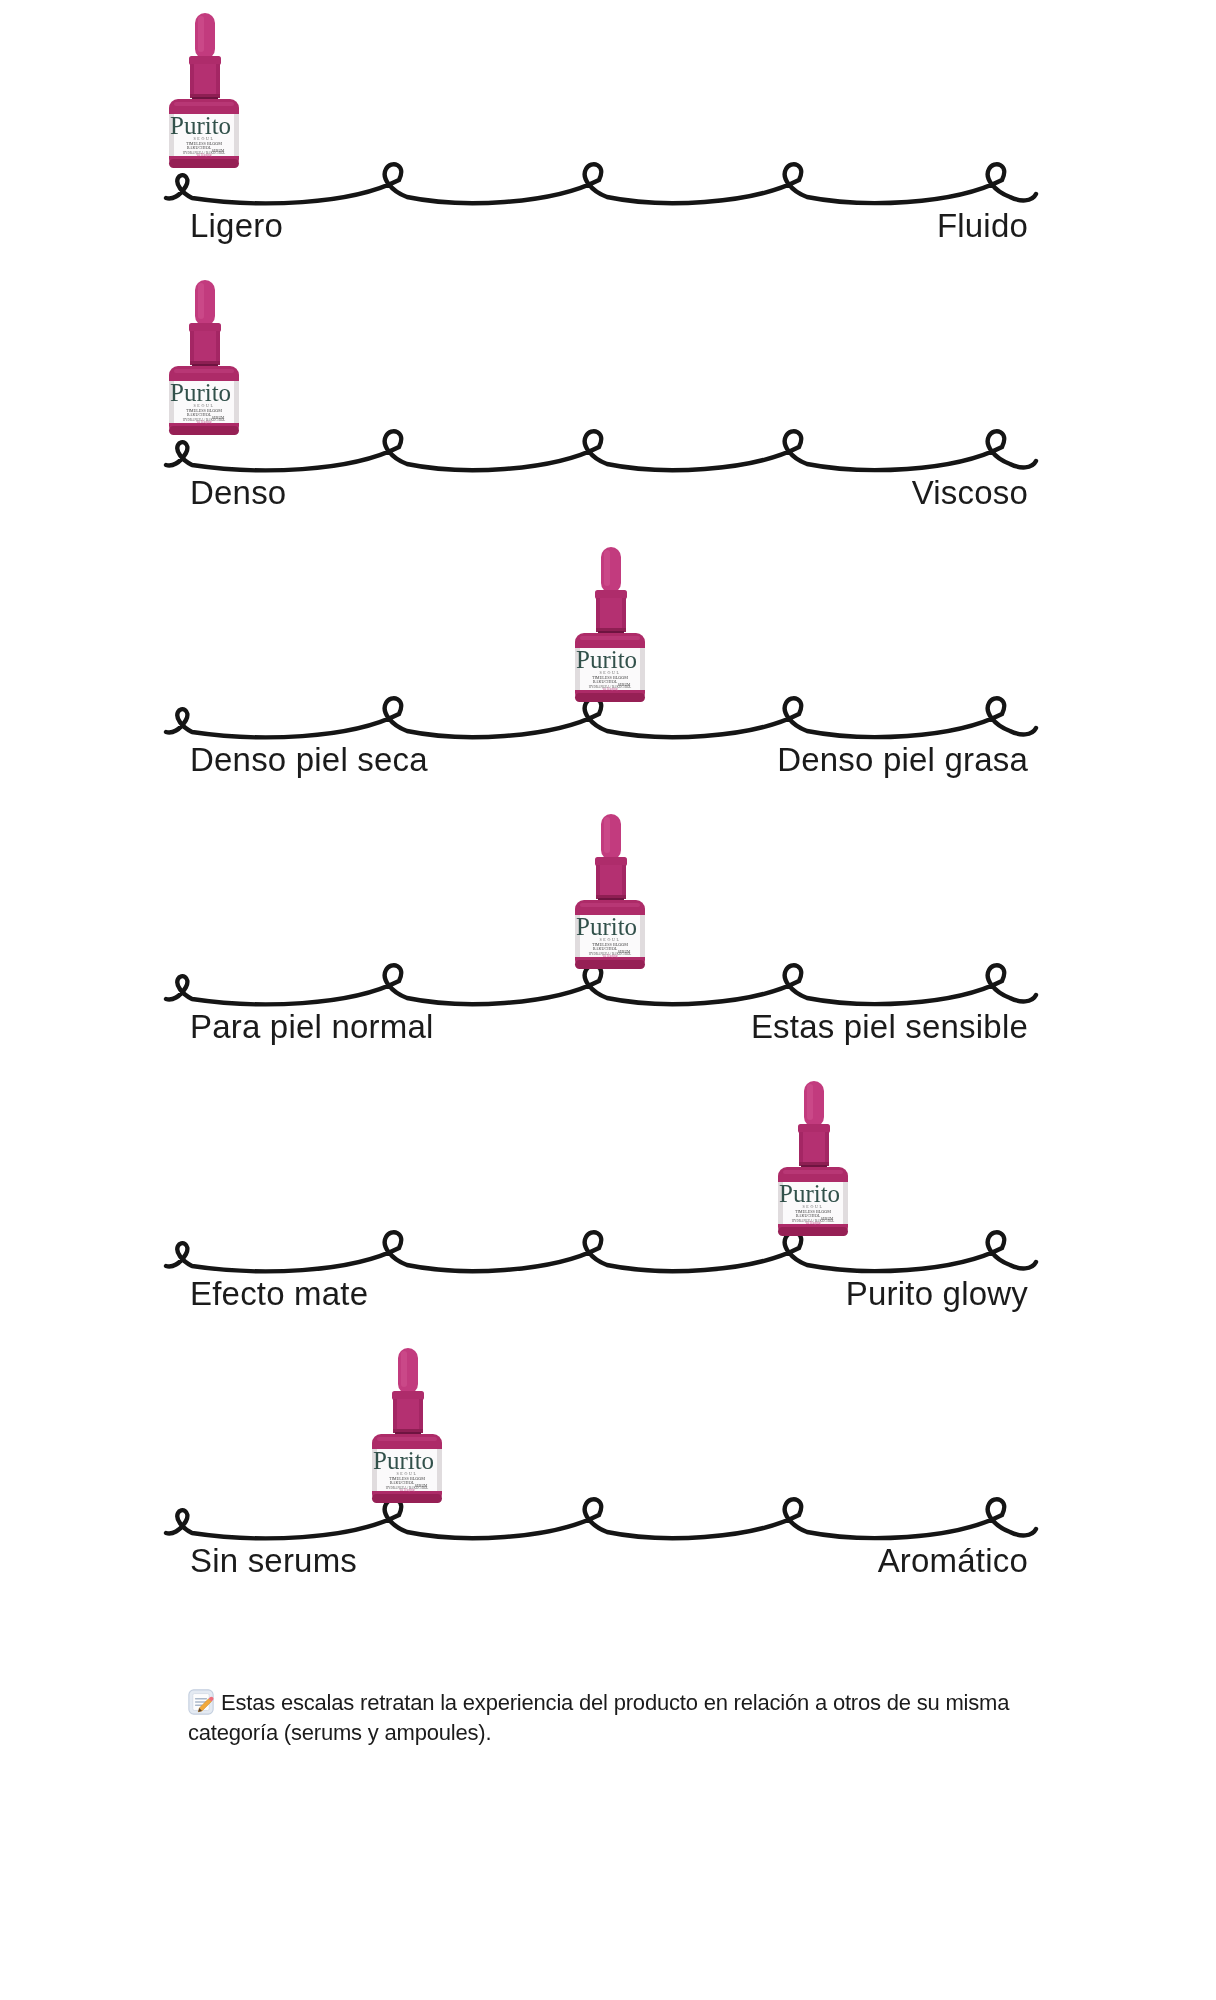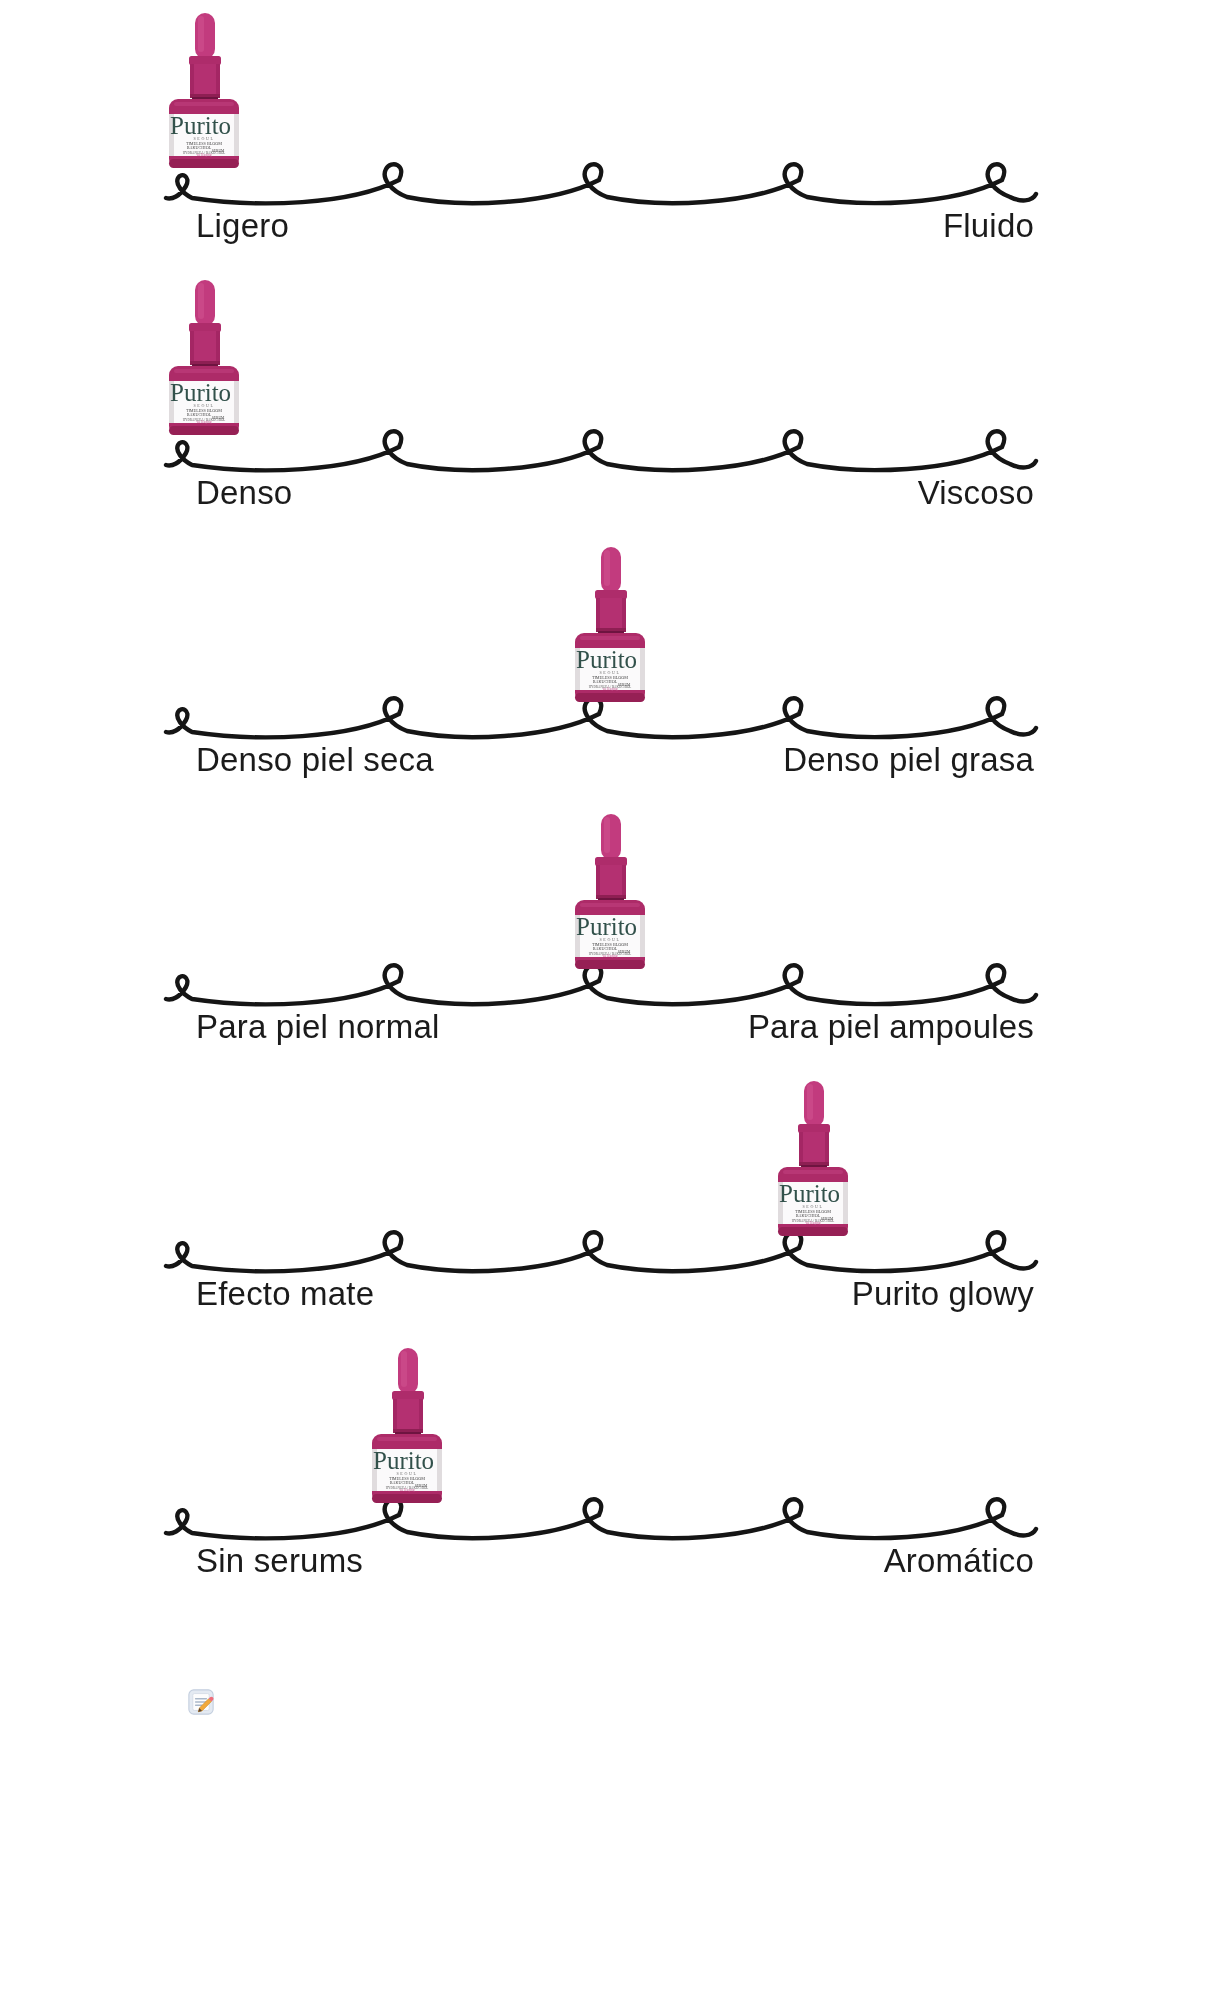--- a/index.html
+++ b/index.html
@@ -6,21 +6,21 @@
   body{width:1216px;height:2000px;position:relative;font-family:"Liberation Sans",sans-serif;color:#1b1b1b;overflow:hidden;}
 
   .scale-row{position:absolute;left:0;width:1216px;height:0;}
 
   .squiggle{position:absolute;left:160px;top:-40px;width:880px;height:52px;z-index:1;}
   .squiggle path{fill:none;stroke:#151515;stroke-width:4.4;stroke-linecap:round;}
 
   .bottle{position:absolute;bottom:30px;width:78px;height:156px;z-index:2;}
   .bottle svg{display:block;width:78px;height:156px;overflow:hidden;}
 
-  .scale-labels{position:absolute;top:10px;left:196px;width:838px;display:flex;justify-content:space-between;z-index:3;}
+  .scale-labels{position:absolute;top:10px;left:190px;width:838px;display:flex;justify-content:space-between;z-index:3;}
   .scale-label{font-size:33px;line-height:1.1;color:#1b1b1b;letter-spacing:0.2px;white-space:nowrap;}
 
   .note{position:absolute;top:1666px;left:188px;width:872px;font-size:22px;line-height:30px;letter-spacing:-0.2px;color:#1b1b1b;}
   .note .memo{display:inline-block;width:26px;height:26px;vertical-align:-5px;margin-right:7px;}
 
   .brand-text{font-family:"Liberation Serif",serif;}
   .tiny-text{font-family:"Liberation Serif",serif;}
 </style>
 </head>
 <body>
@@ -182,21 +182,21 @@
     <text class="tiny-text" x="53" y="139.5" text-anchor="middle" font-size="3.6" fill="#474747">SERUM</text>
     <text class="tiny-text" x="39" y="141.8" text-anchor="middle" font-size="3.3" fill="#5a5a5a">HYDRANGEA / BAKUCHIOL</text>
     <text class="tiny-text" x="39" y="143.6" text-anchor="middle" font-size="3.6" fill="#c2518b">well aging</text>
   </svg>
 </div>
   <svg class="squiggle" viewBox="0 0 880 52" preserveAspectRatio="none">
       <path class="line-path" d="M 6 40 C 12 42 20 38 26 28 C 31 18 21 14 18 20 C 15 26 22 35 32 40 C 99 50 190 47 239 22 C 247 6 231 2 226 11 C 221 20 231 33 247 39 C 300 50 390 47 439 22 C 447 6 431 2 426 11 C 421 20 431 33 447 39 C 500 50 590 47 639 22 C 647 6 631 2 626 11 C 621 20 631 33 647 39 C 703 50 793 47 842 22 C 850 6 834 2 829 11 C 824 20 834 33 850 39 C 860 44 872 44 876 36"></path>
     </svg>
   <div class="scale-labels">
     <span class="scale-label">Para piel normal</span>
-    <span class="scale-label">Para piel ampoules</span>
+    <span class="scale-label">Estas piel sensible</span>
   </div>
 </section>
 
 <section class="scale-row" style="top:1266px">
   <div class="bottle" style="left: 774px;">
   <svg viewBox="0 0 78 156" xmlns="http://www.w3.org/2000/svg">
 
     <rect x="30" y="1" width="20" height="46" rx="10" fill="#c23b7e"></rect>
     <rect x="33" y="4" width="6" height="36" rx="3" fill="#d2548f" opacity="0.55"></rect>
 
@@ -278,14 +278,14 @@
 </section>
 
 <p class="note">
   <svg class="memo" viewBox="0 0 24 24" xmlns="http://www.w3.org/2000/svg">
     <rect x="0.8" y="0.8" width="22.4" height="22.4" rx="4.5" fill="#e4eaf2" stroke="#c3cede" stroke-width="1"></rect>
     <rect x="4.4" y="4.2" width="15.2" height="15.6" rx="1.5" fill="#fdfdfd" stroke="#d4dbe5" stroke-width="0.8"></rect>
     <path d="M7 9 h10 M7 12 h10 M7 15 h6" stroke="#aab8c9" stroke-width="1.3" stroke-linecap="round" fill="none"></path>
     <path d="M10.5 17.5 L19 9 l2.6 2.6 L13.1 20.1 l-3.6 1 z" fill="#f2a93b" stroke="#c7871f" stroke-width="0.5"></path>
     <path d="M10.4 17.6 l-1 3.6 3.6 -1 z" fill="#5d4631"></path>
     <path d="M19 9 l1.3 -1.3 a1.2 1.2 0 0 1 2.6 2.6 L21.6 11.6 z" fill="#ef6d7a"></path>
-  </svg>
+  </svg><span>Estas escalas retratan la experiencia del producto en relación a otros de su misma categoría (serums y ampoules).</span>
 </p>
 
 </body></html>

